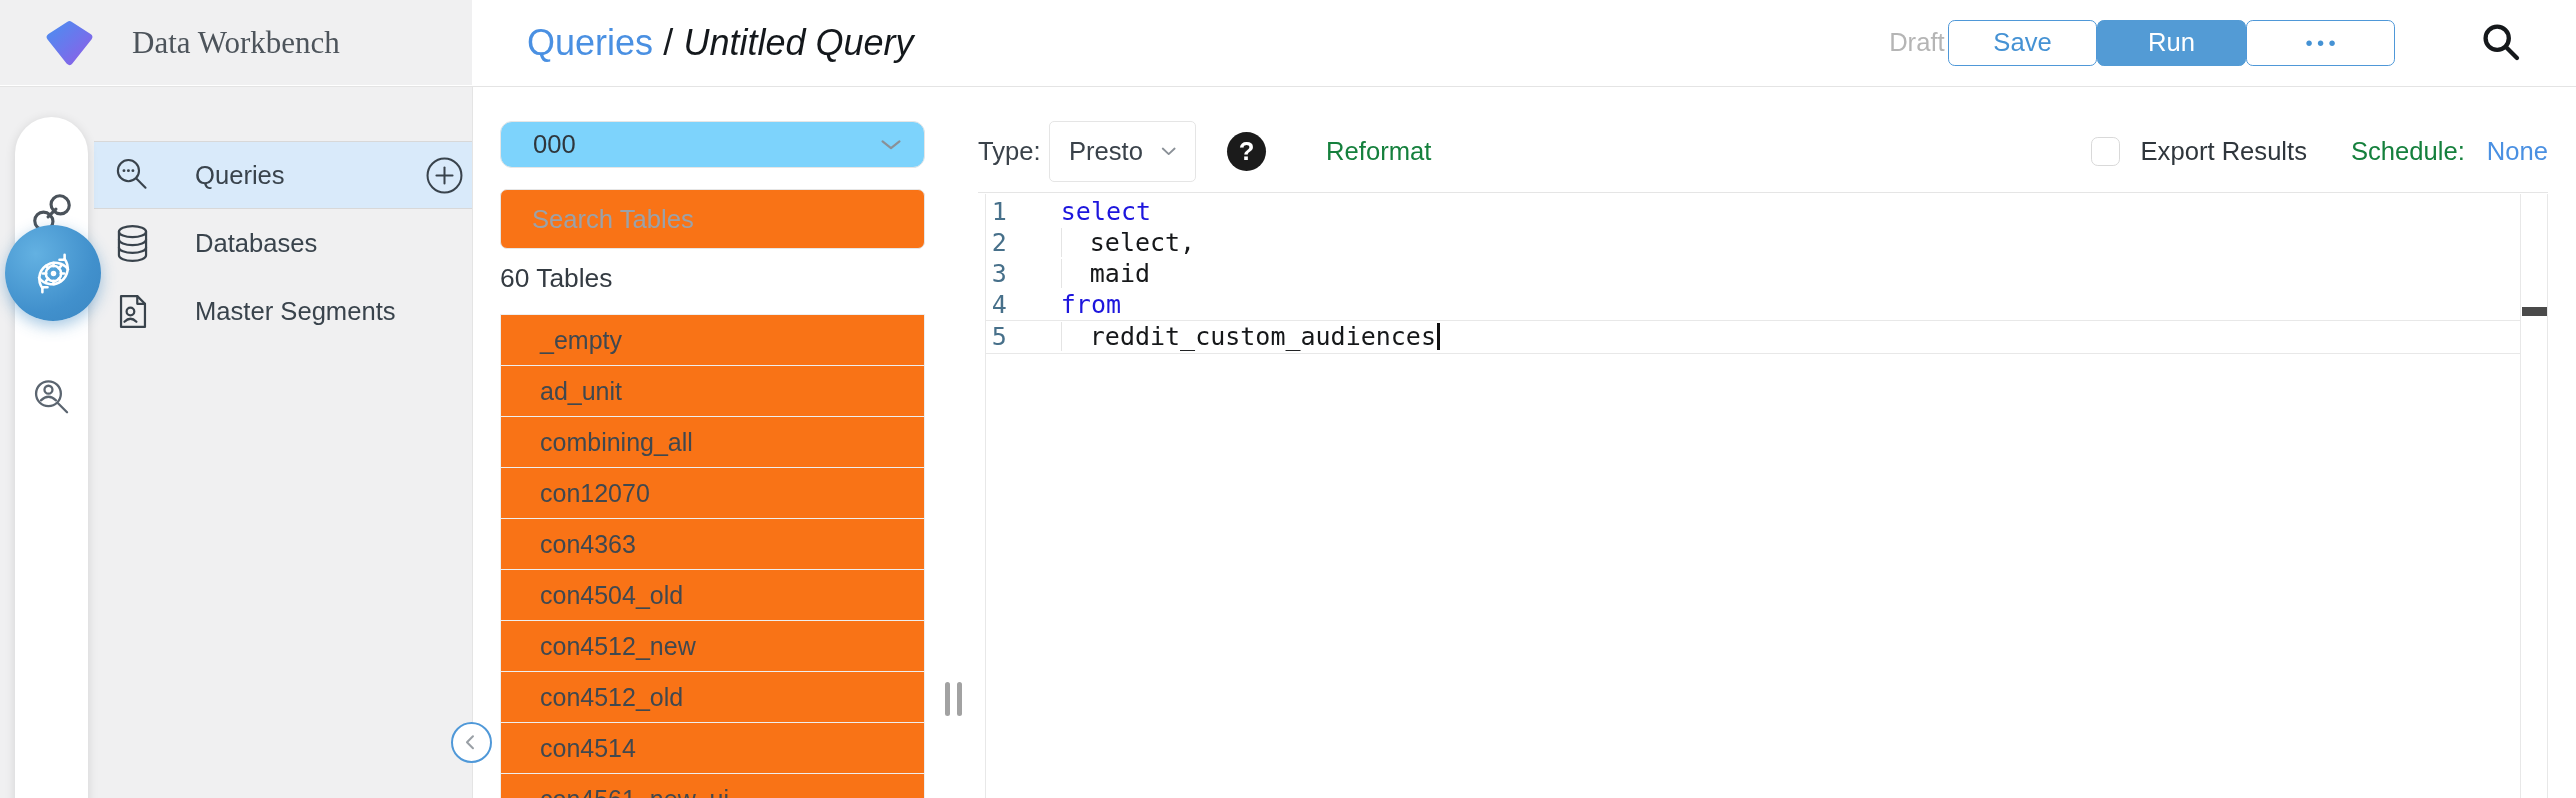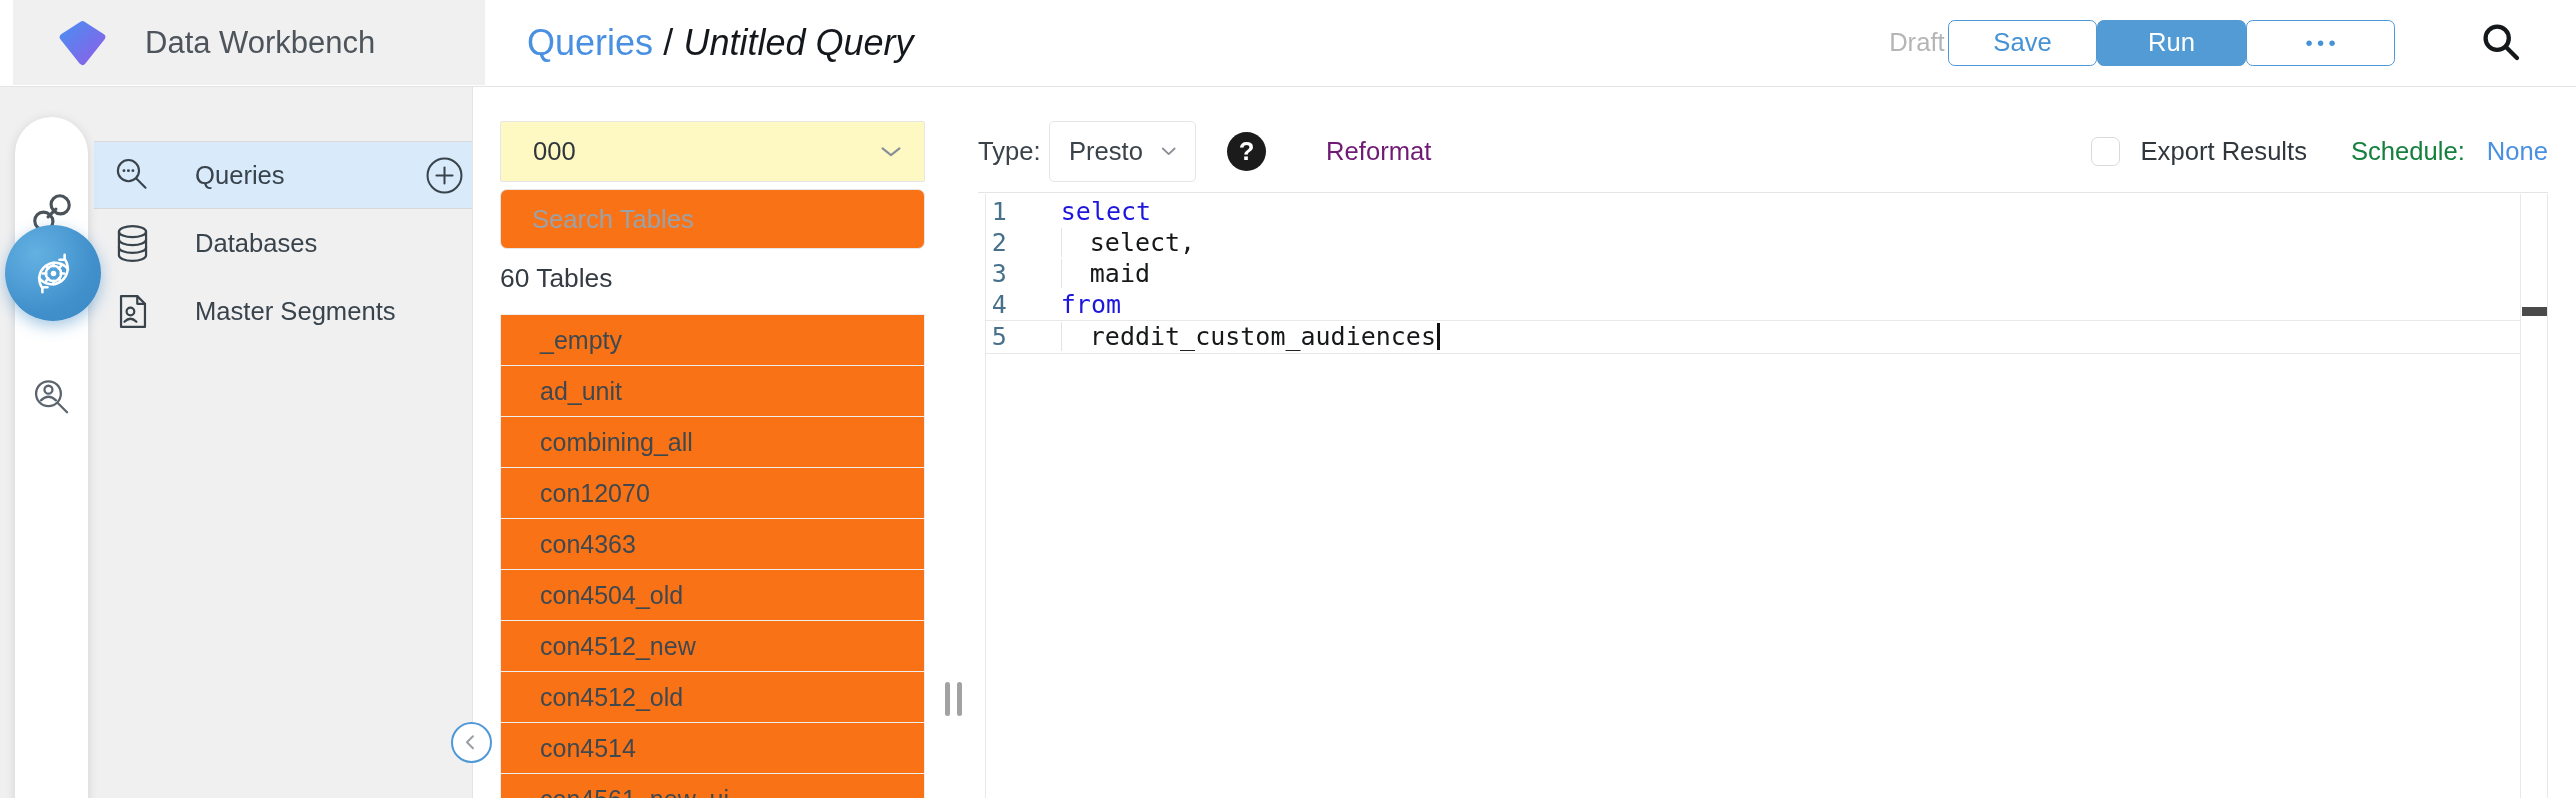--- a/index.html
+++ b/index.html
@@ -6,22 +6,22 @@
   html,body { width:2576px; height:798px; overflow:hidden; }
   body {
     font-family: "Liberation Sans", sans-serif;
     background:#ffffff; color:#3a424a; position:relative;
   }
   svg { display:block; }
 
   
   .header { position:absolute; left:0; top:0; width:2576px; height:87px;
             background:#fff; border-bottom:1.7px solid #e4e4e4; z-index:6; }
-  .header-left { position:absolute; left:13px; top:0; width:472px; height:85px;
-                 background:#f0f0f1; display:flex; align-items:center; }
+  .header-left { position:absolute; left:0; top:0; width:472px; height:85px;
+                 background:#f0f0f1; display:flex; align-items:center;font-family:Liberation Serif, serif; }
   .logo { margin-left:43px; }
   .app-title { margin-left:36px; font-size:31px; font-weight:500; color:#4d545b; }
 
   .breadcrumb { position:absolute; left:527px; top:0; height:85px;
                 display:flex; align-items:center; font-size:36px; white-space:nowrap; }
   .crumb-link { color:#4a90e2; cursor:pointer; }
   .crumb-sep  { color:#171b1f; margin:0 10.2px; }
   .crumb-current { color:#14181c; font-style:italic; font-weight:500; }
 
   .header-actions { position:absolute; right:53px; top:0; height:85px;
@@ -56,22 +56,22 @@
   .menu-item .mi-label { margin-left:43px; }
   .menu-item.selected { background:#d9eafa; border-top:1.7px solid #d8d8d8; border-bottom:1.7px solid #d8d8d8; }
   .mi-plus { margin-left:auto; margin-right:8.5px; cursor:pointer; }
 
   .collapse-btn { position:absolute; left:451px; top:722px; width:41px; height:41px;
                   background:#fff; border:2.6px solid #4f98d8; border-radius:50%; z-index:10;
                   display:flex; align-items:center; justify-content:center; cursor:pointer; }
 
   
   .table-panel { position:absolute; left:473px; top:87px; width:505px; height:711px; background:#fff; }
-  .db-select { position:absolute; left:27px; top:34px; width:425px; height:61px;
-               background:#fef9c3; border:1.7px solid #e6e6e6; border-radius:2px;
+  .db-select { position:absolute; left:27px; top:34px; width:425px; height:47px;
+               background:#7dd3fc; border:1.7px solid #e6e6e6; border-radius:12px;
                display:flex; align-items:center; font-size:25.6px; color:#2f363c;
                padding-left:32px; cursor:pointer; }
   .db-select .chev { position:absolute; right:22px; }
   .table-search { position:absolute; left:27px; top:102px; width:425px; height:60px;
                   border:1.7px solid #e6e6e6; border-radius:7px; background:#f97316;
                   font-size:25.6px; color:#2f363c; padding-left:31px; outline:none;
                   font-family:"Liberation Sans",sans-serif; }
   .table-search::placeholder { color:#9aa2ab; }
   .tables-count { position:absolute; left:27px; top:176px; font-size:26.4px;
                   font-weight:500; color:#343b42; }
@@ -90,21 +90,21 @@
   .editor-toolbar { position:absolute; left:0; top:0; right:28px; height:106px;
                     border-bottom:1.7px solid #e5e5e5; }
   .tb-left { position:absolute; left:0; top:34px; height:61px; display:flex; align-items:center; }
   .type-label { font-size:25.6px; color:#3a424a; }
   .type-select { margin-left:8.5px; width:147px; height:61px; border:1.7px solid #e5e5e5;
                  border-radius:5.1px; background:#fff; display:flex; align-items:center;
                  justify-content:center; gap:18px; font-size:25.6px; color:#3a424a; cursor:pointer; }
   .help-icon { margin-left:31px; width:39px; height:39px; border-radius:50%; background:#1b1b1b;
                color:#fff; font-size:25.6px; font-weight:bold; display:flex; align-items:center;
                justify-content:center; cursor:pointer; }
-  .reformat-link { margin-left:60px; font-size:25.6px; color:#701a75; cursor:pointer; }
+  .reformat-link { margin-left:60px; font-size:25.6px; color:#15803d; cursor:pointer; }
   .tb-right { position:absolute; right:0; top:34px; height:61px; display:flex; align-items:center; }
   .export-checkbox { width:29px; height:29px; border:1.7px solid #d9d9d9; border-radius:6.8px;
                      background:#fff; appearance:none; cursor:pointer; }
   .export-label { margin-left:20.5px; font-size:25.6px; color:#2f363c; }
   .schedule-label { margin-left:44px; font-size:25.6px; color:#15803d; }
   .schedule-value { margin-left:22px; font-size:25.6px; color:#4a90e2; cursor:pointer; }
 
   .editor-body { position:absolute; left:6.8px; top:107px; width:1563px; bottom:0;
                  border-left:1.7px solid #e8e8e8; border-right:1.7px solid #e8e8e8; background:#fff; }
   .scroll-gutter { position:absolute; right:0; top:0; bottom:0; width:26.4px;

